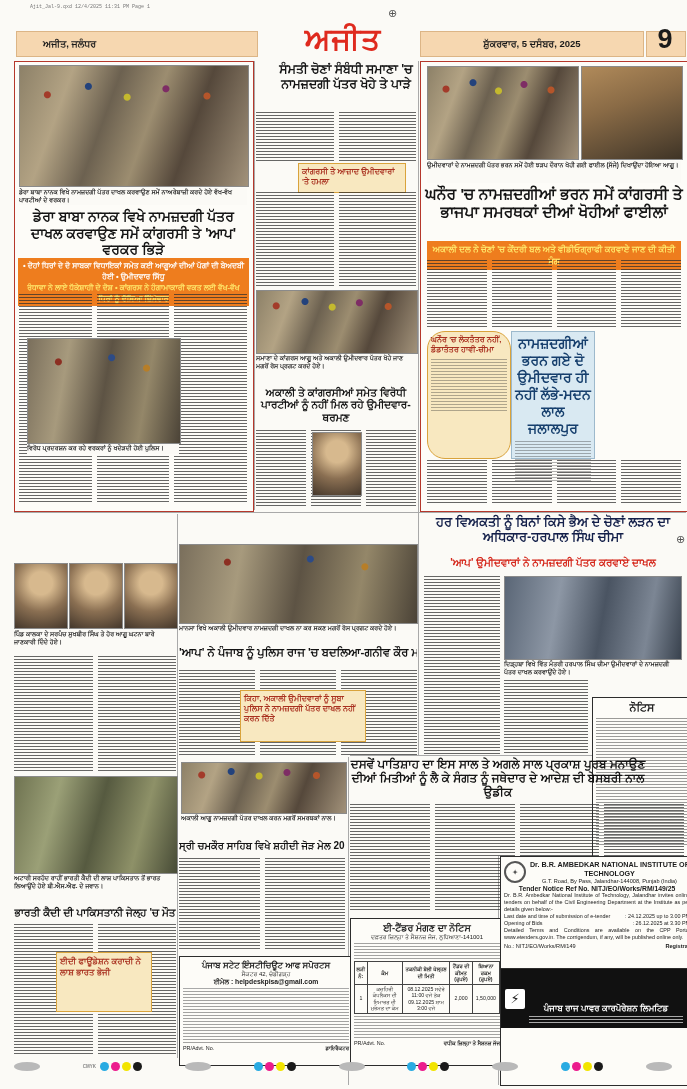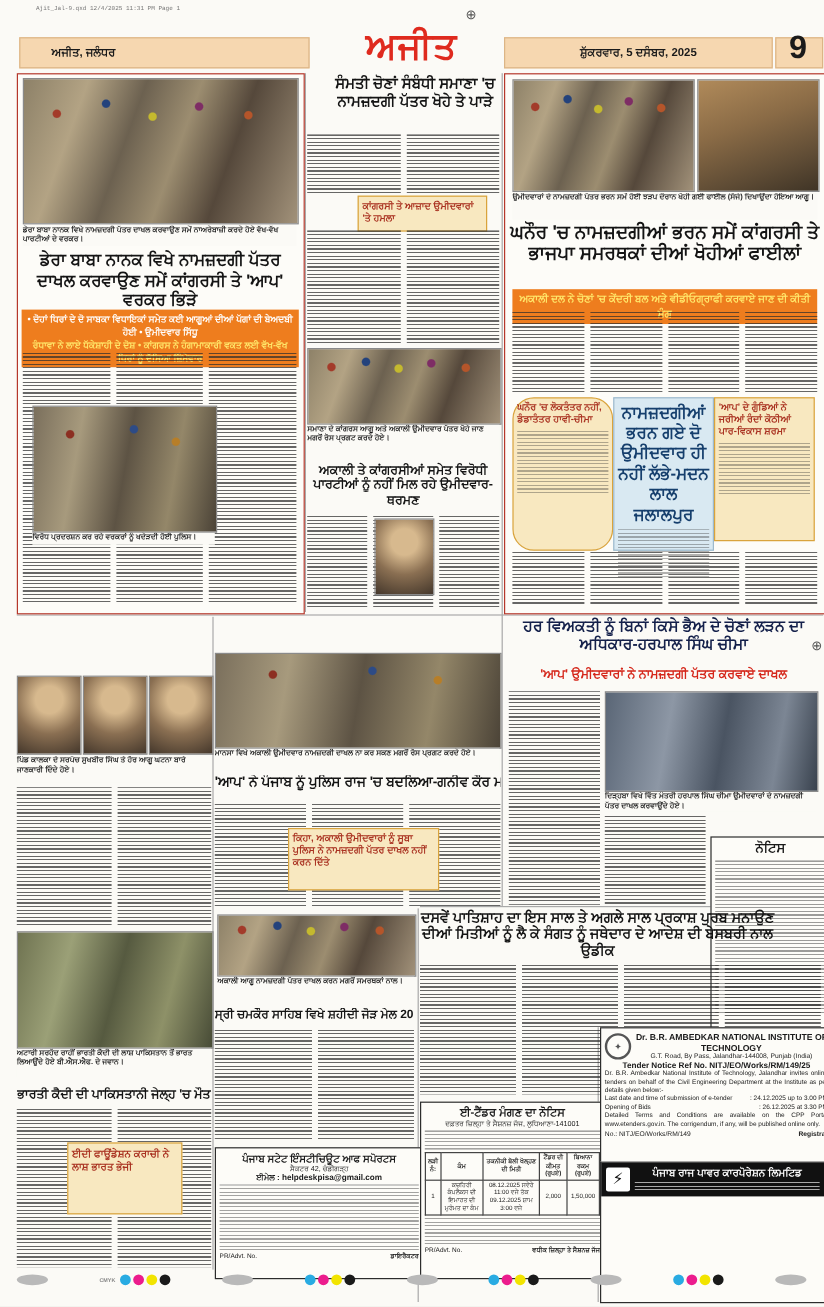--- a/index.html
+++ b/index.html
@@ -150,24 +150,20 @@
       <div class="ft"></div>
       <div class="ft"></div>
     </div>
     <div class="abs tan" style="left:6px;top:269px;width:76px;height:120px;font-size:8px;border-radius:18px;">
       <div>ਘਨੌਰ 'ਚ ਲੋਕਤੰਤਰ ਨਹੀਂ, ਡੰਡਾਤੰਤਰ ਹਾਵੀ-ਚੀਮਾ</div>
       <div class="ft" style="height:52px;margin-top:4px;opacity:.5;"></div>
     </div>
     <div class="abs bluebox" style="left:90px;top:269px;width:76px;height:120px;font-size:14px;">
       <div>ਨਾਮਜ਼ਦਗੀਆਂ ਭਰਨ ਗਏ ਦੋ ਉਮੀਦਵਾਰ ਹੀ ਨਹੀਂ ਲੱਭੇ-ਮਦਨ ਲਾਲ ਜਲਾਲਪੁਰ</div>
       <div class="ft" style="height:40px;margin-top:4px;opacity:.5;"></div>
-    </div>
-    <div class="abs tan" style="left:174px;top:269px;width:76px;height:112px;font-size:8px;">
-      <div>'ਆਪ' ਦੇ ਗੁੰਡਿਆਂ ਨੇ ਜਰੀਆਂ ਰੰਦਾਂ ਕੋਠੀਆਂ ਪਾਰ-ਵਿਕਾਸ ਸ਼ਰਮਾ</div>
-      <div class="ft" style="height:44px;margin-top:4px;opacity:.5;"></div>
     </div>
     <div class="abs cols" style="left:6px;top:398px;width:254px;height:44px;">
       <div class="ft"></div>
       <div class="ft"></div>
       <div class="ft"></div>
       <div class="ft"></div>
     </div>
   </div>
 
   <div class="abs hl hl-navy" style="left:420px;top:514px;width:266px;font-size:13px;">ਹਰ ਵਿਅਕਤੀ ਨੂੰ ਬਿਨਾਂ ਕਿਸੇ ਭੈਅ ਦੇ ਚੋਣਾਂ ਲੜਨ ਦਾ ਅਧਿਕਾਰ-ਹਰਪਾਲ ਸਿੰਘ ਚੀਮਾ</div>
@@ -289,21 +285,21 @@
     <div class="tiny" style="text-align:justify;">Detailed Terms and Conditions are available on the CPP Portal www.etenders.gov.in. The corrigendum, if any, will be published online only.</div>
     <div style="display:flex;justify-content:space-between;font-size:5.6px;margin-top:2px;">
       <span>No.: NITJ/EO/Works/RM/149</span>
       <span style="font-weight:bold;">Registrar</span>
     </div>
   </div>
 
   <div class="abs nbox" style="left:500px;top:968px;width:186px;height:116px;">
     <div class="psp-head">
       <div class="bolt">⚡</div>
-      <div style="flex:1;">
+      <div style="flex:1;margin-top:31px;">
         <div style="font-size:8.6px;font-weight:800;text-align:center;">ਪੰਜਾਬ ਰਾਜ ਪਾਵਰ ਕਾਰਪੋਰੇਸ਼ਨ ਲਿਮਟਿਡ</div>
         <div class="ftl" style="height:9px;margin-top:2px;opacity:.8;"></div>
       </div>
     </div>
   </div>
 
   <div class="abs strip" style="left:14px;top:1060px;width:658px;height:12px;">
     <div class="pill"></div>
     <div class="dots">
       <span class="cmyklab">CMYK</span>

